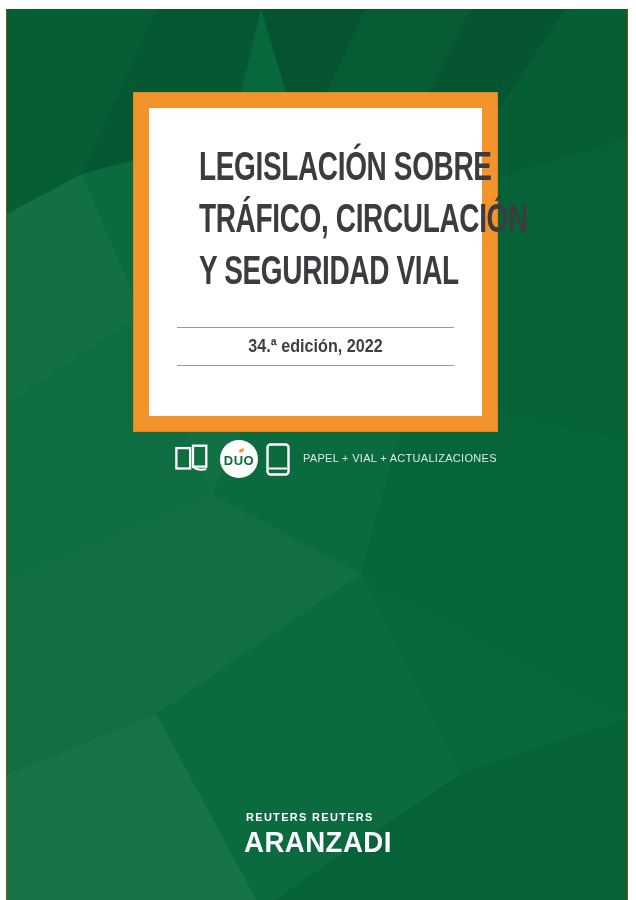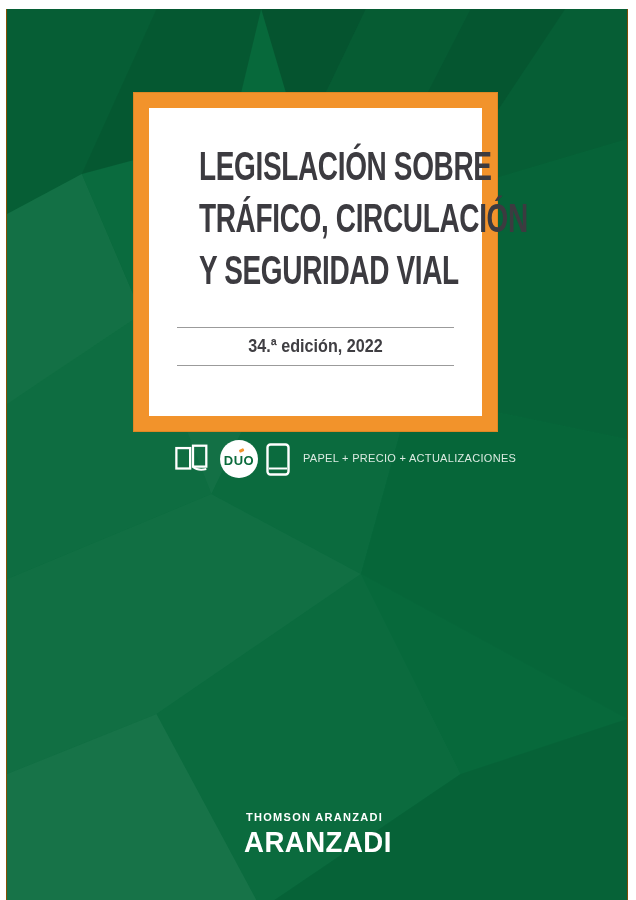--- a/index.html
+++ b/index.html
@@ -198,22 +198,22 @@
         <span>O</span>
       </div>
     </div>
 
     <svg class="icon-tablet" viewBox="0 0 24 33" aria-hidden="true">
       <rect x="1.5" y="1.5" width="21" height="30" rx="3" fill="none" stroke="#ffffff" stroke-width="2.4"></rect>
       <line x1="3" y1="25.5" x2="21" y2="25.5" stroke="#ffffff" stroke-width="2"></line>
     </svg>
 
     <div class="formats-text">
-      <div>PAPEL + PRECIO + ACTUALIZACIONES</div>
+      <div>PAPEL + VIAL + ACTUALIZACIONES</div>
     </div>
   </div>
 
   <div class="brand">
-    <div class="brand-imprint">THOMSON ARANZADI</div>
+    <div class="brand-imprint">REUTERS REUTERS</div>
     <div class="brand-name">ARANZADI</div>
   </div>
 
 </div>
 
 </body></html>

